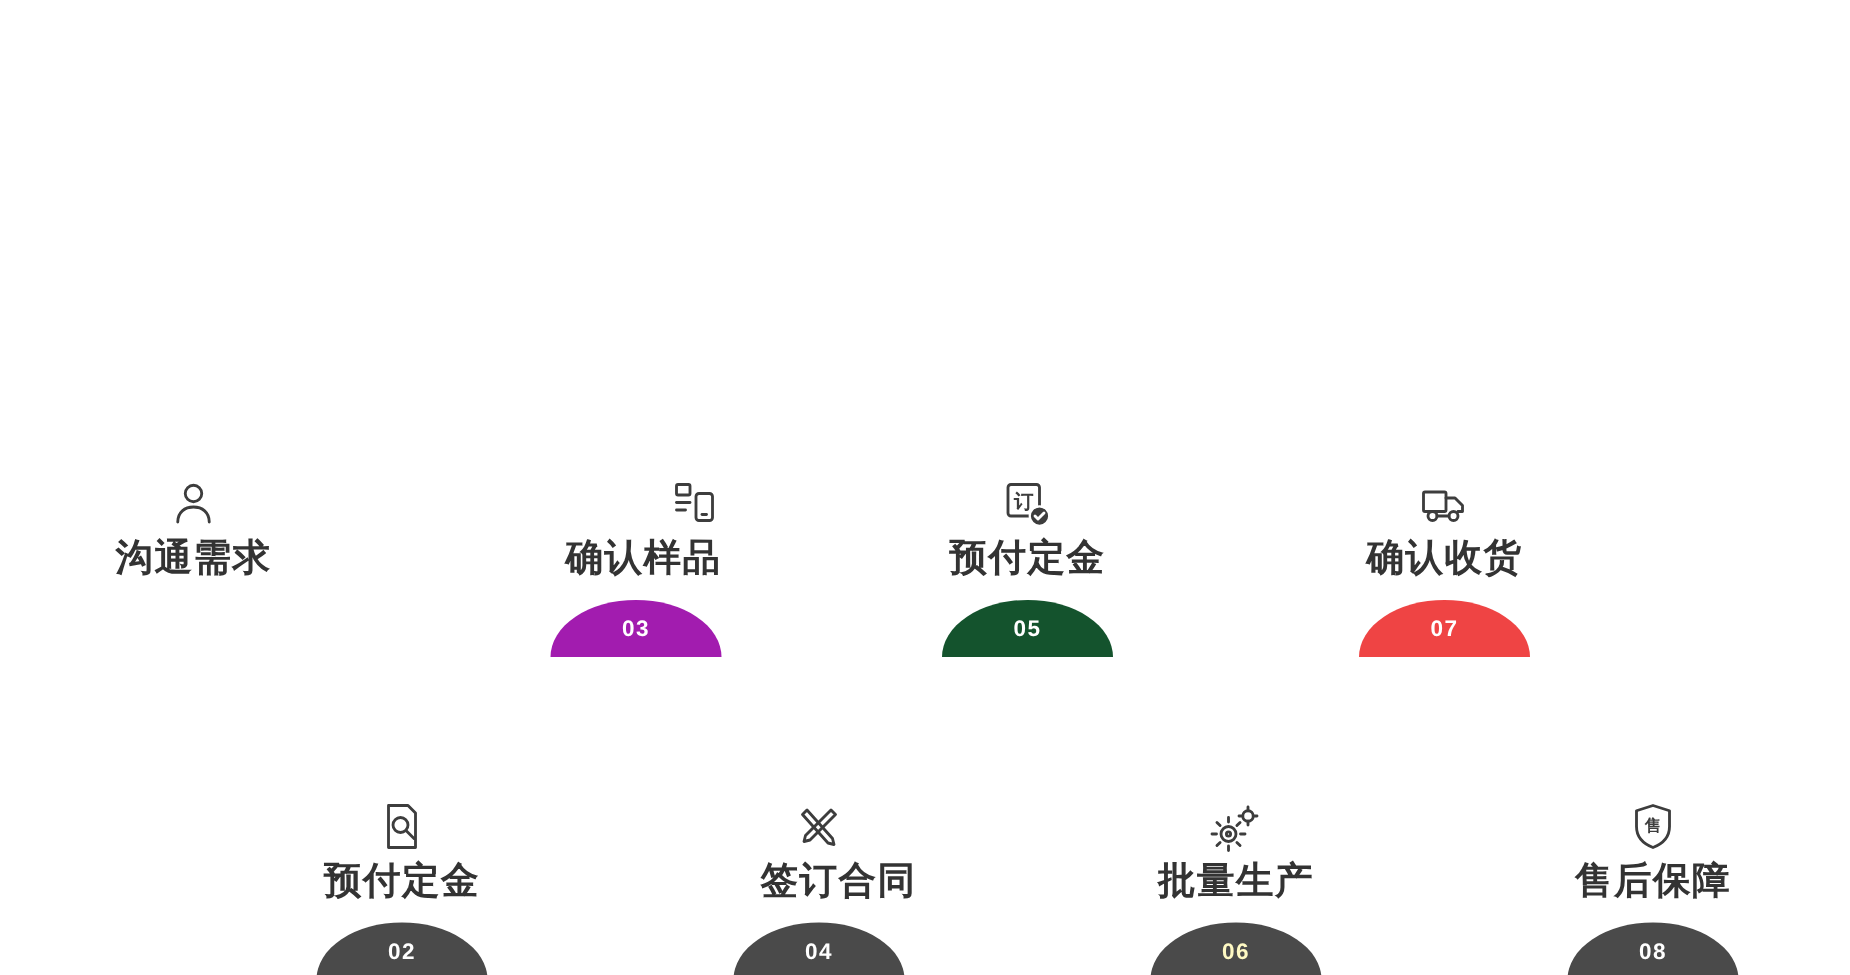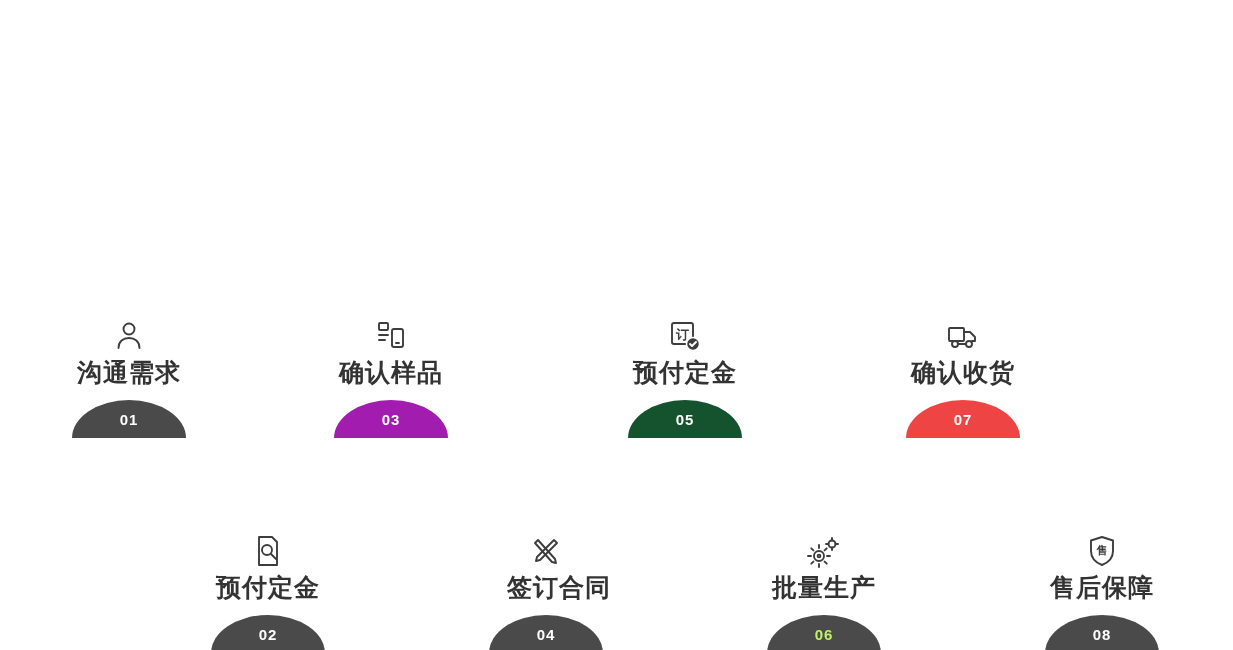--- a/index.html
+++ b/index.html
@@ -39,21 +39,21 @@
     display:flex;align-items:center;justify-content:center;
   }
   .step .dome span{
     color:#ffffff;
     font-size:15px;
     font-weight:700;
     letter-spacing:1px;
   }
   
   .p01{left:49px;top:318px;}
-  .p03{left:311px;top:318px;}
+  .p03{left:321px;top:318px;align-items:flex-end;}
   .p05{left:605px;top:318px;}
   .p07{left:883px;top:318px;}
   
   .p02{left:188px;top:533px;}
   .p04{left:466px;top:533px;}
   .p06{left:744px;top:533px;}
   .p08{left:1022px;top:533px;}
 
   svg.ic{stroke:#3d3d3d;fill:none;stroke-width:1.9;stroke-linecap:round;stroke-linejoin:round;}
   svg.ic text{stroke:none;fill:#3d3d3d;font-weight:bold;font-family:"Liberation Sans","DejaVu Sans",sans-serif;}
@@ -64,23 +64,20 @@
 <div class="canvas">
 
   <div class="step p01">
     <div class="icon">
       <svg class="ic" width="36" height="36" viewBox="0 0 36 36">
         <circle cx="18" cy="11" r="5.5"></circle>
         <path d="M7.5 30c0-6.5 4.7-10 10.5-10s10.5 3.5 10.5 10"></path>
       </svg>
     </div>
     <div class="label" style="color: rgb(51, 51, 51);">沟通需求</div>
-    <div class="dome" style="background: rgb(74, 74, 74);">
-      <span style="color: rgb(255, 255, 255);">01</span>
-    </div>
   </div>
 
   <div class="step p03">
     <div class="icon">
       <svg class="ic" width="36" height="36" viewBox="0 0 36 36">
         <rect x="6" y="5" width="9" height="7" rx="1"></rect>
         <path d="M6 17h9"></path>
         <path d="M6 22h6"></path>
         <rect x="19" y="11" width="11" height="18" rx="2"></rect>
         <path d="M23 25h3"></path>
@@ -155,21 +152,21 @@
       <svg class="ic" width="36" height="36" viewBox="0 0 36 36">
         <circle cx="13" cy="23" r="5"></circle>
         <circle cx="13" cy="23" r="1.4"></circle>
         <path d="M13 15v-3M13 31v3M5 23H2M21 23h3M18.6 17.4l2.1-2.1M7.4 28.6l-2.1 2.1M18.6 28.6l2.1 2.1M7.4 17.4l-2.1-2.1"></path>
         <circle cx="26" cy="11" r="3.5"></circle>
         <path d="M26 7.5V5M26 14.5V17M22.5 11H20M29.5 11H32"></path>
       </svg>
     </div>
     <div class="label" style="color: rgb(51, 51, 51);">批量生产</div>
     <div class="dome" style="background: rgb(74, 74, 74);">
-      <span style="color: #bef264;">06</span>
+      <span style="color: #fef9c3;">06</span>
     </div>
   </div>
 
   <div class="step p08">
     <div class="icon">
       <svg class="ic" width="36" height="36" viewBox="0 0 36 36">
         <path d="M18 4l11 3.5V18c0 7-4.5 11.5-11 14-6.5-2.5-11-7-11-14V7.5z"></path>
         <text x="18" y="21" text-anchor="middle" font-size="11">售</text>
       </svg>
     </div>

